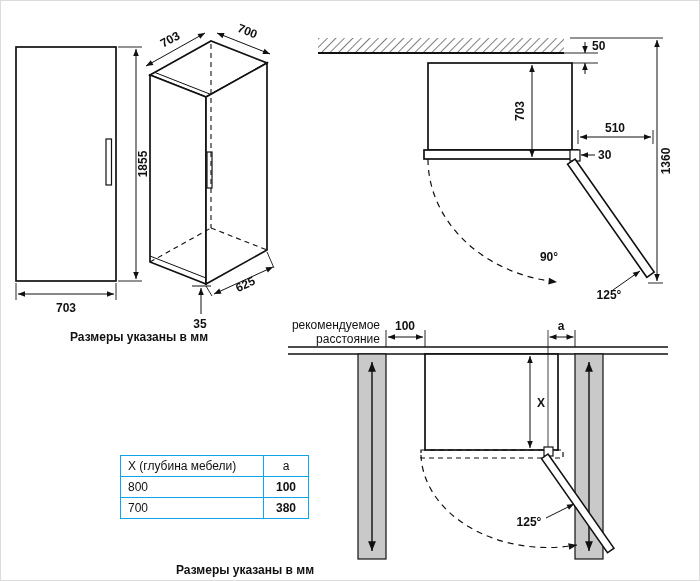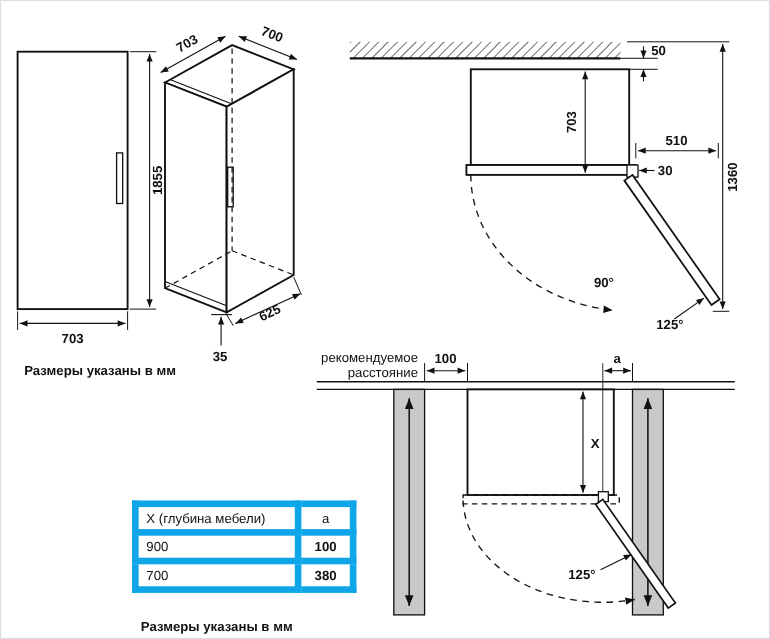--- a/index.html
+++ b/index.html
@@ -5,28 +5,28 @@
   html,body{margin:0;padding:0;background:#fff;}
   .canvas{
     position:relative;width:700px;height:581px;background:#fff;
     font-family:"Liberation Sans",sans-serif;color:#111;
     outline:1px solid #dcdcdc;outline-offset:-1px;overflow:hidden;
   }
   .canvas svg{position:absolute;left:0;top:0;}
   svg text{fill:#111;stroke:none;font-family:"Liberation Sans",sans-serif;}
   svg text.dim{font-size:12px;font-weight:bold;}
   svg text.lbl{font-size:12px;font-weight:normal;}
-  .caption{position:absolute;font-size:12px;font-weight:bold;white-space:nowrap;}
+  .caption{position:absolute;font-size:12px;font-weight:bold;white-space:nowrap;margin-left:48px;}
   .caption-top{left:22px;top:330px;}
   .caption-bottom{left:128px;top:563px;}
   table.spec{
     position:absolute;left:120px;top:455px;border-collapse:collapse;
     font-size:12px;background:#fff;
   }
-  .spec th,.spec td{border:6px solid #0ea5e9;padding:2px 7px;height:16px;text-align:left;font-weight:normal;}
+  .spec th,.spec td{border:1px solid #0ea5e9;padding:2px 7px;height:16px;text-align:left;font-weight:normal;}
   .spec th:first-child,.spec td:first-child{width:128px;}
   .spec th.val{text-align:center;width:30px;}
   .spec td.val{font-weight:bold;text-align:center;width:30px;}
 </style>
 </head>
 <body>
 
 <div class="canvas">
 
 <svg width="700" height="581" viewBox="0 0 700 581">
@@ -154,21 +154,21 @@
 <div class="caption caption-top">Размеры указаны в мм</div>
 <div class="caption caption-bottom">Размеры указаны в мм</div>
 
 <table class="spec">
   <tbody>
     <tr>
       <th>X (глубина мебели)</th>
       <th class="val">a</th>
     </tr>
     <tr>
-      <td>900</td>
+      <td>800</td>
       <td class="val">100</td>
     </tr>
     <tr>
       <td>700</td>
       <td class="val">380</td>
     </tr>
   </tbody>
 </table>
 
 </div>

